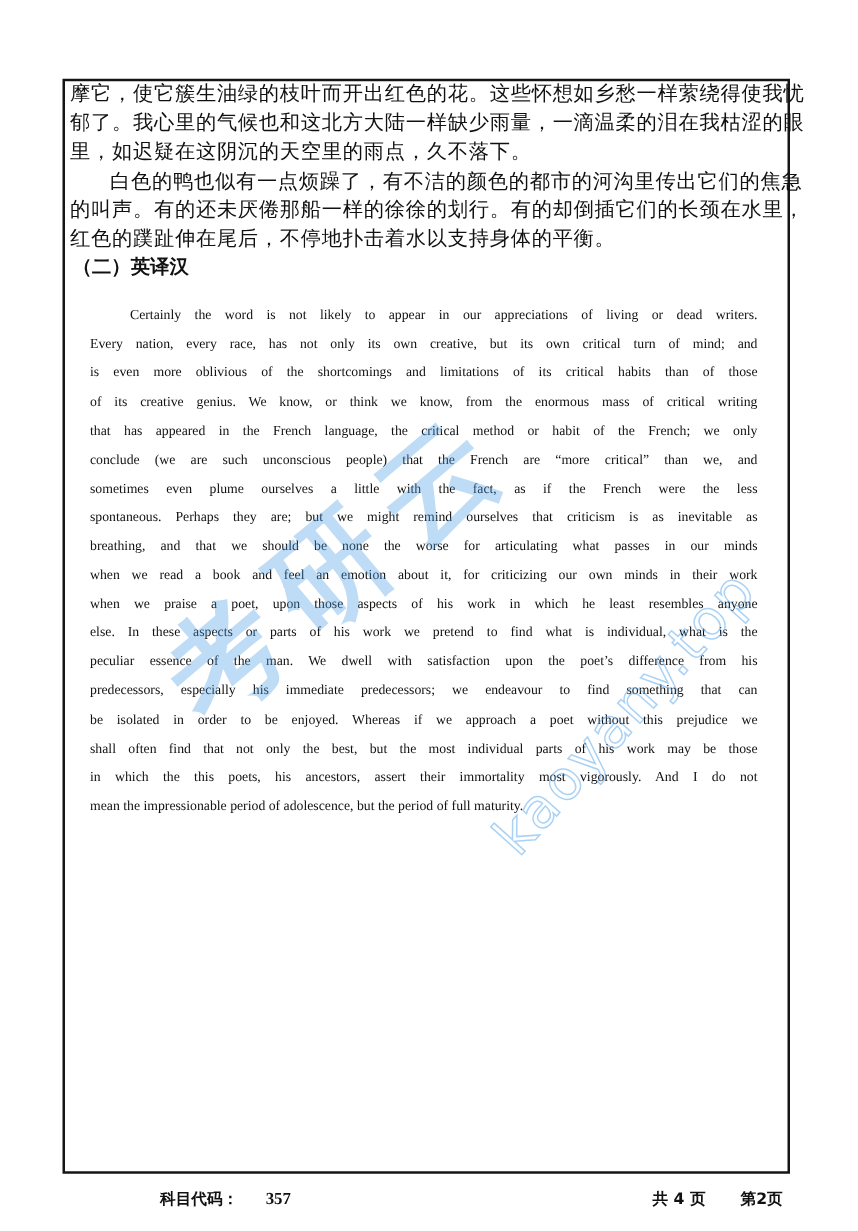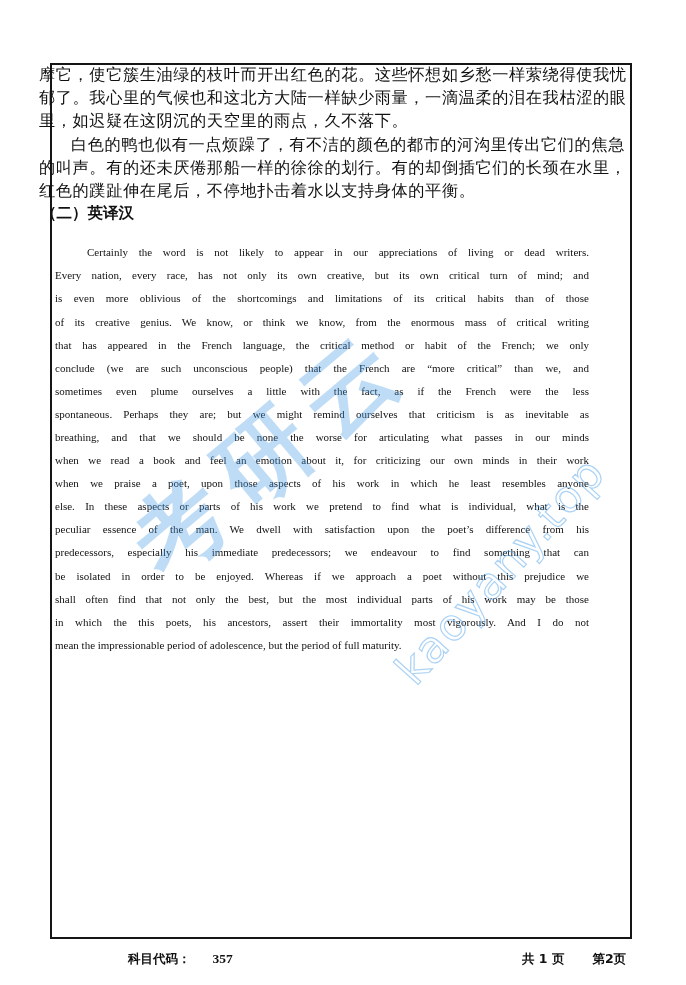--- a/index.html
+++ b/index.html
@@ -19,21 +19,21 @@
       position: absolute;
       left: 50px;
       top: 63px;
       width: 582px;
       height: 876px;
       border: 2px solid #151515;
       box-sizing: border-box;
     }
     .content {
       position: absolute;
-      left: 39px;
+      left: 56px;
       top: 63px;
       width: 566px;
     }
     .cn {
       font-family: "DejaVu Sans", "Liberation Sans", sans-serif;
       font-size: 16.2px;
       line-height: 23.2px;
       letter-spacing: 0.6px;
       margin: 0;
       text-align: justify;
@@ -182,15 +182,15 @@
 </div>
 
 <div class="watermark wm-cn">考研云</div>
 <div class="watermark wm-en wm-en-fill">kaoyany.top</div>
 
 <div class="footer">
   <div class="footer-code">
     <span>科目代码：</span><span class="code-value">357</span>
   </div>
   <div class="footer-pages">
-    <span>共 1 页</span><span class="current">第2页</span>
+    <span>共 4 页</span><span class="current">第2页</span>
   </div>
 </div>
 
 </body></html>

